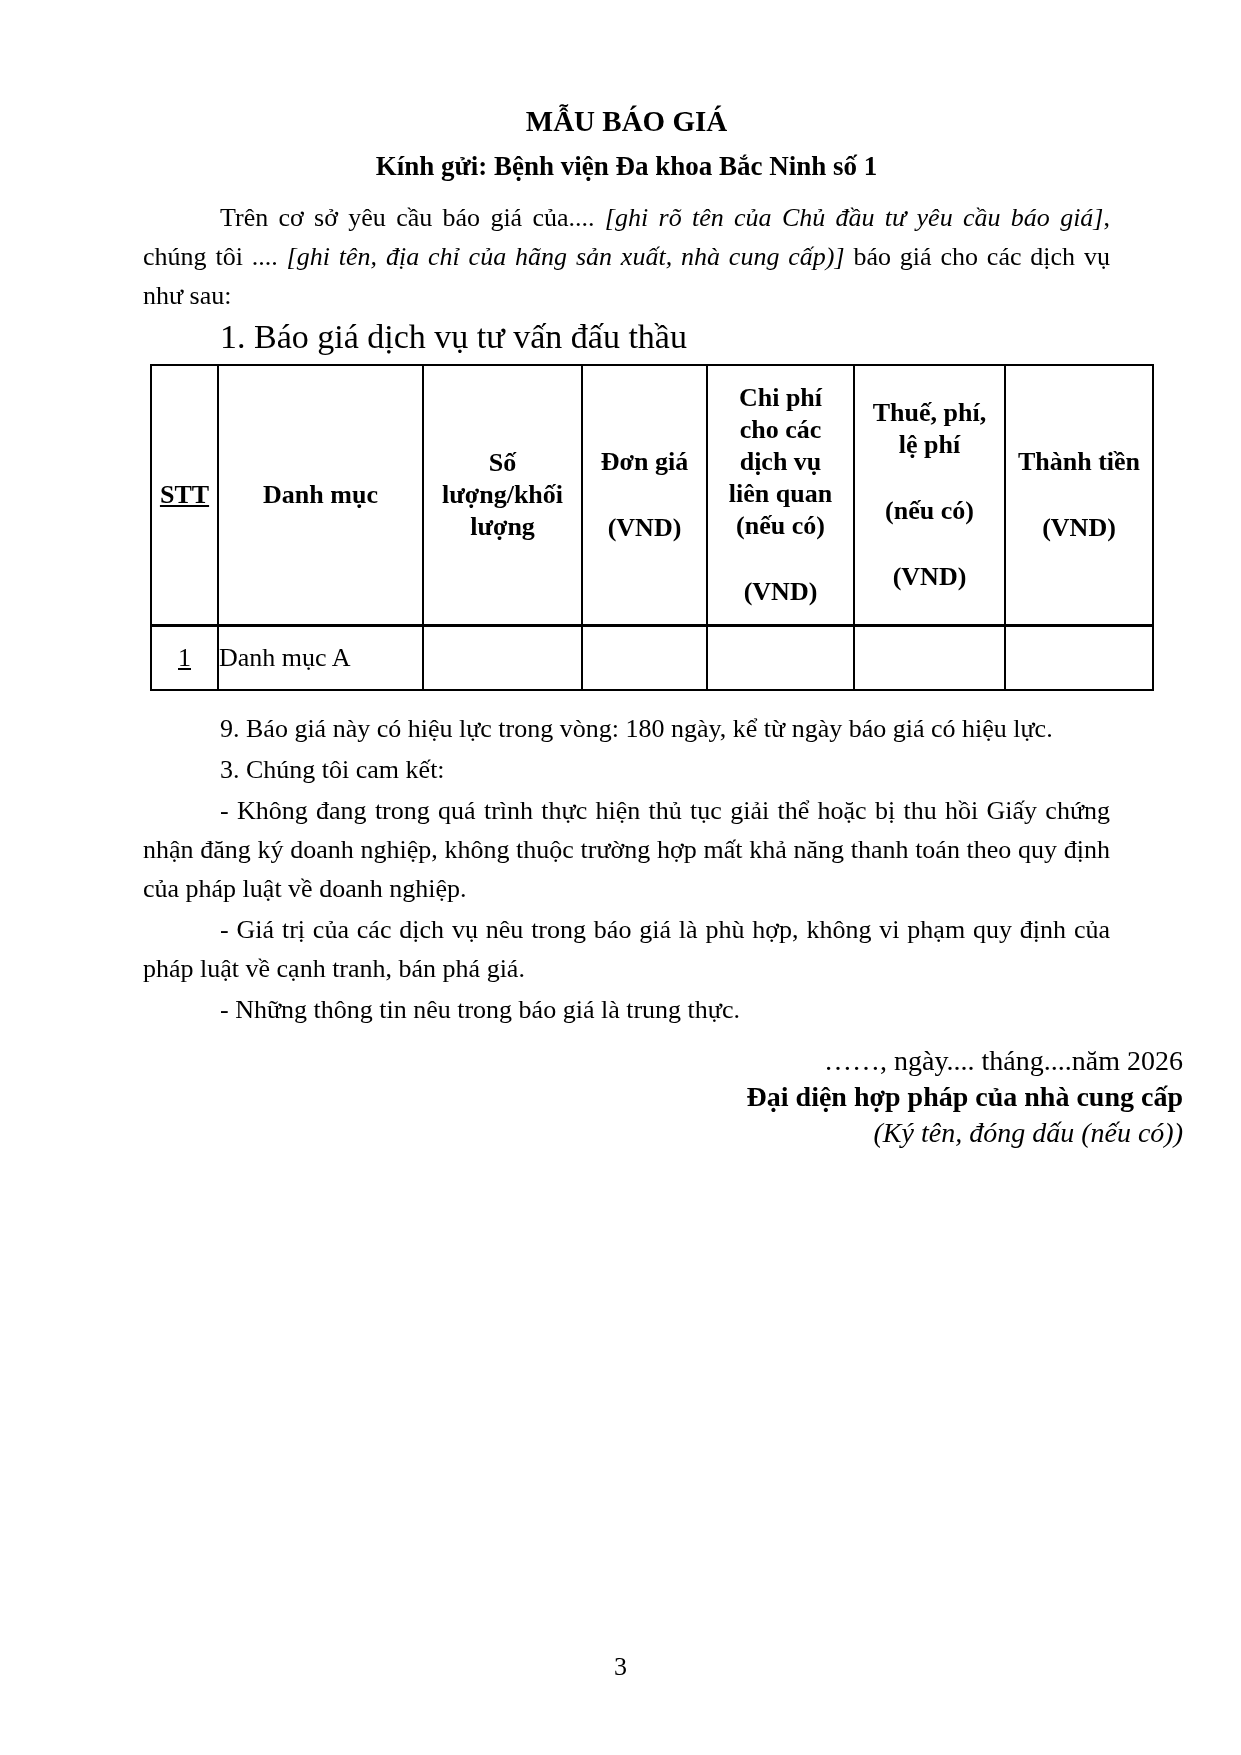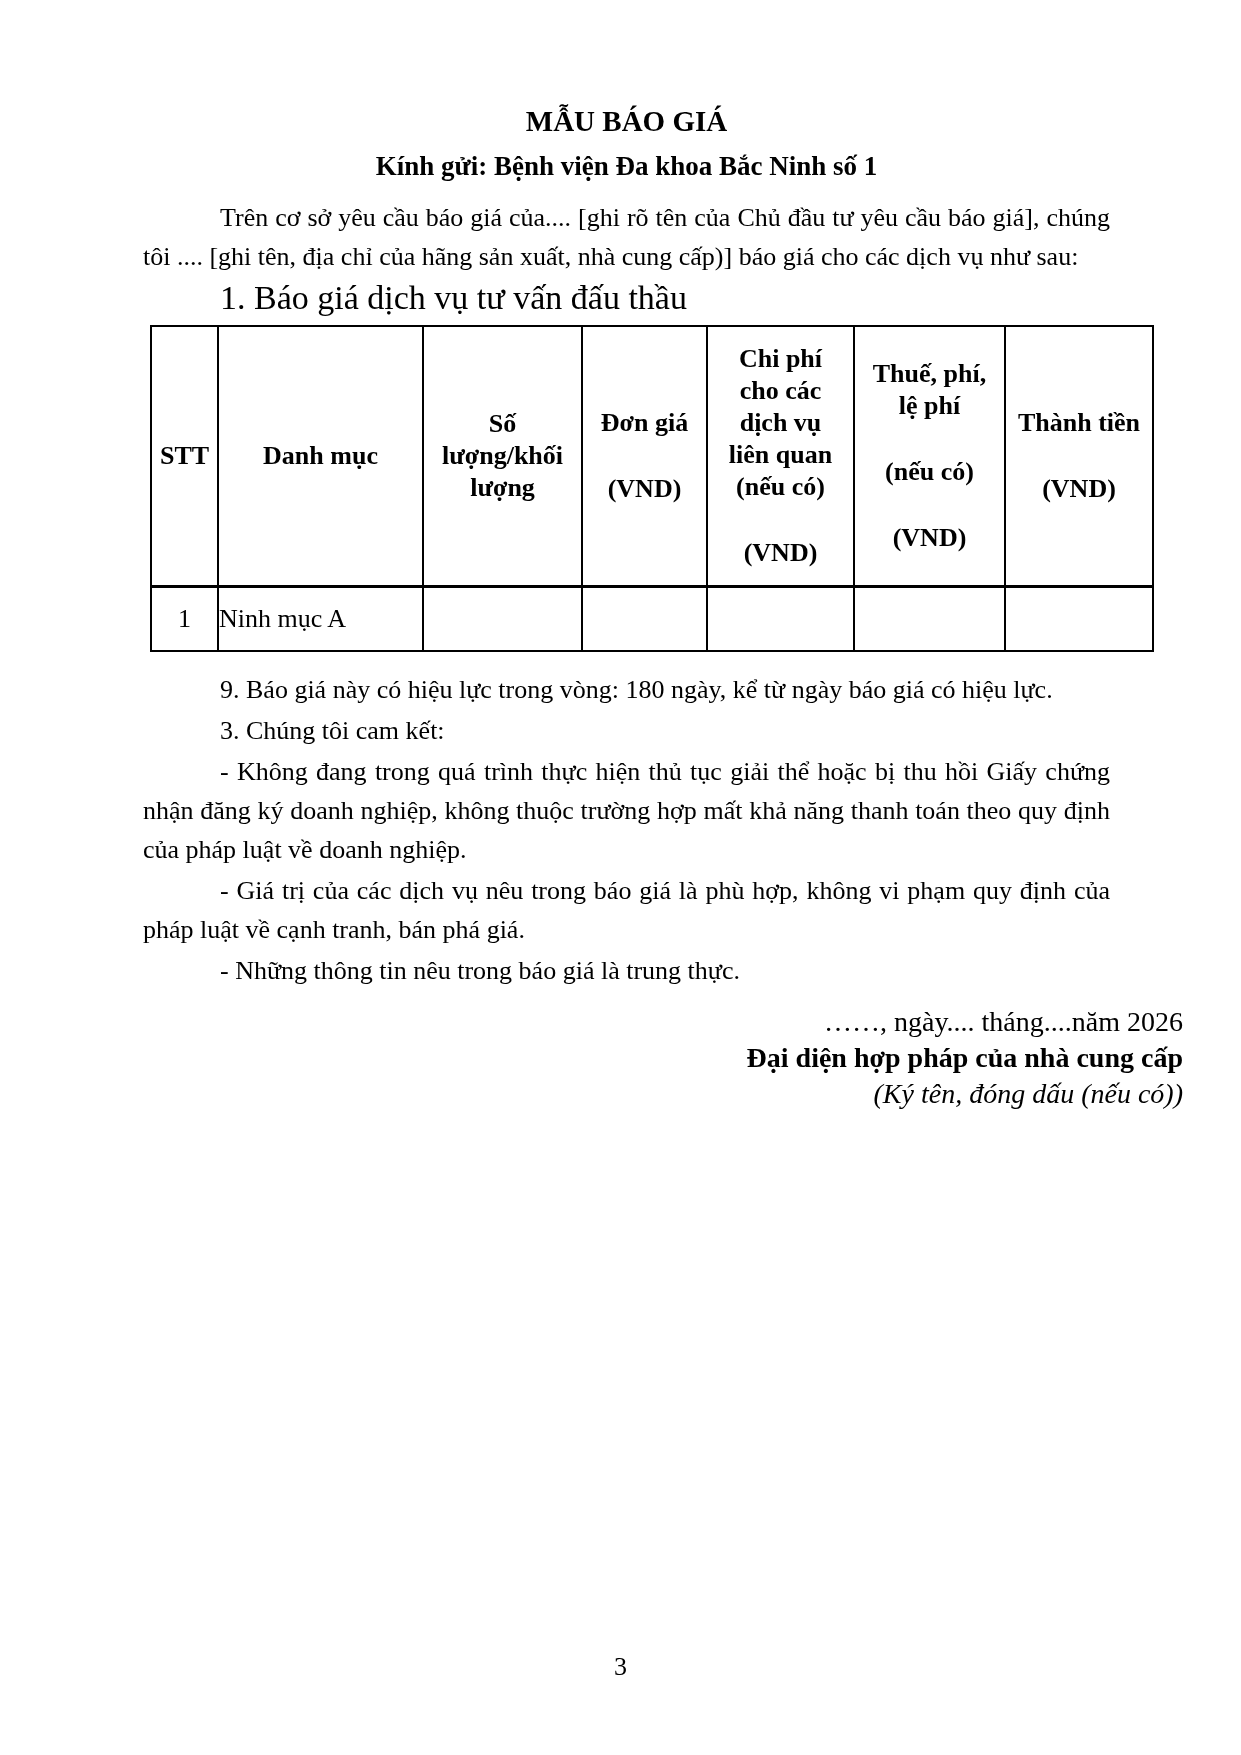--- a/index.html
+++ b/index.html
@@ -20,21 +20,21 @@
   }
   .doc-recipient {
     font-size: 27px; font-weight: bold; text-align: center;
     margin: 0 0 14px 0; line-height: 1.3;
   }
   .para {
     font-size: 26px; line-height: 39px;
     text-align: justify; text-indent: 77px;
     margin: 0 0 2px 0;
   }
-  .it { }
+  .it { font-style: italic; }
   .sec-heading {
     font-size: 34px; line-height: 39px;
     text-indent: 77px; margin: 2px 0 0 0;
   }
   table.quote {
     border-collapse: collapse; table-layout: fixed;
     width: 988px; margin: 8px 0 0 7px;
   }
   table.quote th, table.quote td {
     border: 2px solid #000000;
@@ -45,21 +45,21 @@
     font-weight: bold; text-align: center; vertical-align: middle;
     height: 258px; line-height: 32px;
   }
   table.quote th .gap { height: 34px; }
   table.quote tr.data-row td {
     height: 62px; vertical-align: middle;
     border-top-width: 3px;
   }
   td.cell-center { text-align: center; }
   td.cell-left { text-align: left; padding-left: 6px; }
-  .c0 { width: 65px; } .c1 { width: 203px; } .c2 { width: 157px; }
+  .c0 { width: 65px; text-decoration: underline; } .c1 { width: 203px; } .c2 { width: 157px; }
   .c3 { width: 123px; } .c4 { width: 145px; margin-top: 22px; } .c5 { width: 149px; }
   .c6 { width: 146px; }
   .after-table { margin-top: 18px; }
   .signature {
     width: 600px; margin: 14px 0 4px 440px;
     text-align: right; font-size: 28px; line-height: 36px;
   }
   .sig-date { font-weight: normal; }
   .sig-rep { font-weight: bold; }
   .sig-note { font-style: italic; }
@@ -120,21 +120,21 @@
           <th class="c6">
             <div>Thành tiền</div>
             <div class="gap"></div>
             <div>(VND)</div>
           </th>
         </tr>
     </thead>
     <tbody>
         <tr class="data-row">
           <td class="c0 cell-center">1</td>
-          <td class="c1 cell-left">Ninh mục A</td>
+          <td class="c1 cell-left">Danh mục A</td>
           <td class="c2 cell-left"></td>
           <td class="c3 cell-left"></td>
           <td class="c4 cell-left"></td>
           <td class="c5 cell-left"></td>
           <td class="c6 cell-left"></td>
         </tr>
       </tbody>
   </table>
 
   <div>

